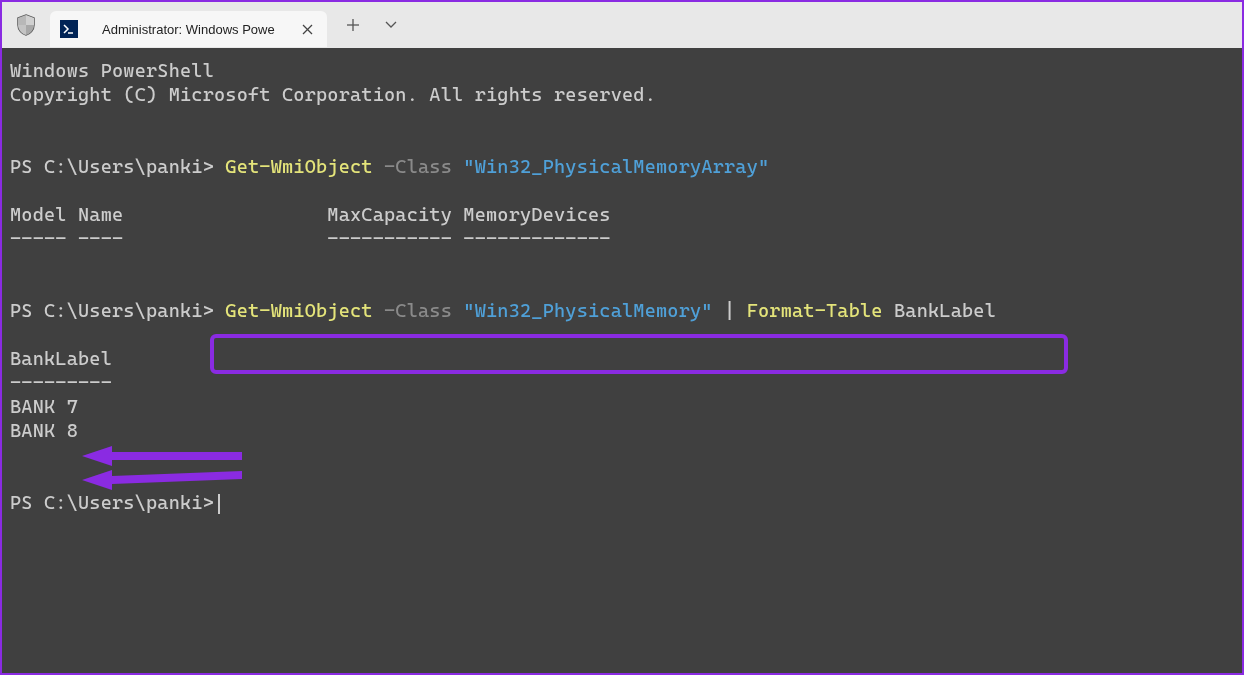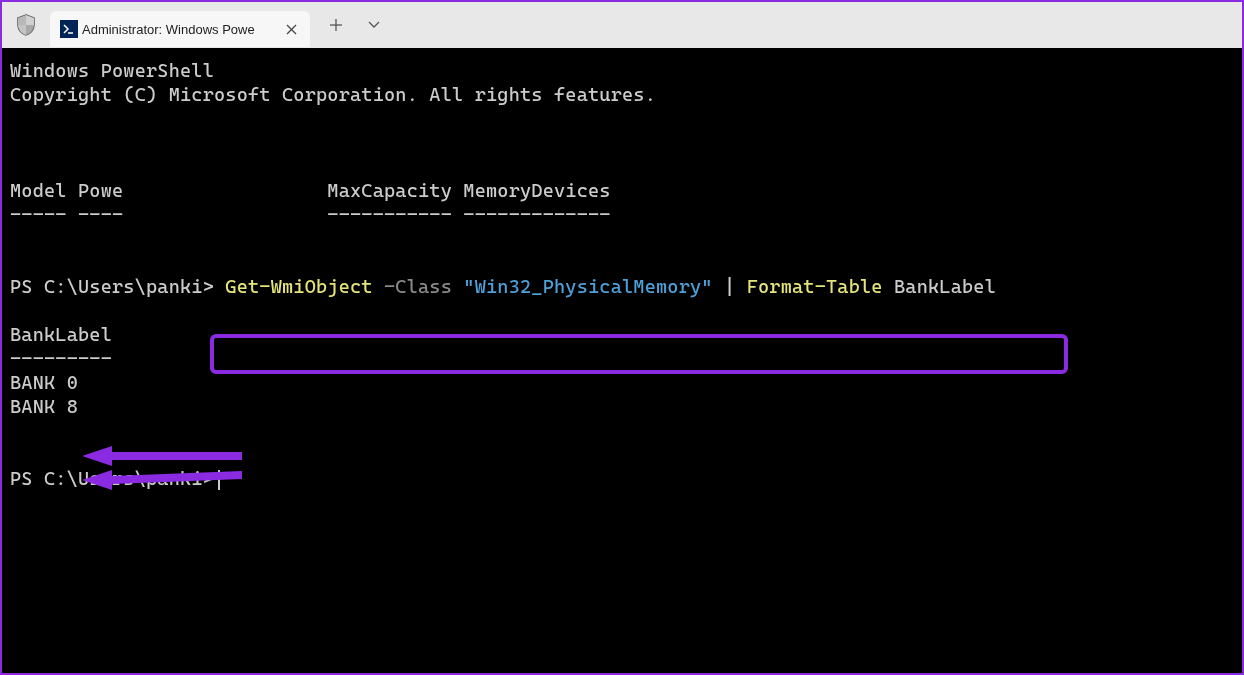--- a/index.html
+++ b/index.html
@@ -28,21 +28,21 @@
     justify-content: center;
     margin: 0 6px;
   }
   .tab {
     display: flex;
     align-items: center;
     background: #f7f7f7;
     border-radius: 6px 6px 0 0;
     height: 36px;
     padding: 0 10px 0 10px;
-    gap: 4px;
+    gap: 24px;
     min-width: 260px;
     max-width: 280px;
     margin-top: 8px;
   }
   .tab-icon {
     width: 18px;
     height: 18px;
     background: #012456;
     display: flex;
     align-items: center;
@@ -84,21 +84,21 @@
     width: 32px;
     height: 32px;
     display: flex;
     align-items: center;
     justify-content: center;
     color: #555;
     margin-left: 2px;
     border-radius: 4px;
   }
   .terminal {
-    background: #000000;
+    background: #404040;
     color: #ccc;
     font-family: "Cascadia Mono", "Consolas", monospace;
     font-size: 19px;
     line-height: 24px;
     padding: 10px 1px 8px 8px;
     height: calc(100% - 46px);
     position: relative;
     letter-spacing: 0.2px;
   }
   .term-line { white-space: pre; }
@@ -162,33 +162,34 @@
   </div>
   <div class="tab-dropdown-btn">
     <svg width="12" height="8" viewBox="0 0 12 8">
         <path d="M1 1 L6 6 L11 1" stroke="#555" stroke-width="1.3" fill="none"></path>
       </svg>
   </div>
 </div>
 
 <div class="terminal">
   <div class="term-line">Windows PowerShell</div>
-  <div class="term-line">Copyright (C) Microsoft Corporation. All rights features.</div>
-  <div class="term-line">&nbsp;</div>
-  <div class="term-line">&nbsp;</div>
-  <div class="term-line">&nbsp;</div>
-  <div class="term-line">Model Powe                  MaxCapacity MemoryDevices</div>
+  <div class="term-line">Copyright (C) Microsoft Corporation. All rights reserved.</div>
+  <div class="term-line">&nbsp;</div>
+  <div class="term-line">&nbsp;</div>
+  <div class="term-line"><span>PS C:\Users\panki&gt; </span><span class="cmdlet">Get-WmiObject</span><span class="param"> -Class </span><span class="string">"Win32_PhysicalMemoryArray"</span></div>
+  <div class="term-line">&nbsp;</div>
+  <div class="term-line">Model Name                  MaxCapacity MemoryDevices</div>
   <div class="term-line">----- ----                  ----------- -------------</div>
   <div class="term-line">&nbsp;</div>
   <div class="term-line">&nbsp;</div>
   <div class="term-line"><span>PS C:\Users\panki&gt; </span><span class="cmdlet">Get-WmiObject</span><span class="param"> -Class </span><span class="string">"Win32_PhysicalMemory"</span><span class="pipe"> | </span><span class="cmdlet">Format-Table</span><span> BankLabel</span></div>
   <div class="term-line">&nbsp;</div>
   <div class="term-line">BankLabel</div>
   <div class="term-line">---------</div>
-  <div class="term-line">BANK 0</div>
+  <div class="term-line">BANK 7</div>
   <div class="term-line">BANK 8</div>
   <div class="term-line">&nbsp;</div>
   <div class="term-line">&nbsp;</div>
   <div class="term-line"><span>PS C:\Users\panki&gt;</span><span class="cursor"></span></div>
 
   <div class="highlight-box" style="left:208px; top:286px; width:858px; height:40px;"></div>
 
   <svg class="arrow" style="left:80px; top:396px;" width="160" height="24" viewBox="0 0 160 24">
     <polygon points="0,12 30,2 30,8 160,8 160,16 30,16 30,22" fill="#8a2be2"></polygon>
   </svg>

